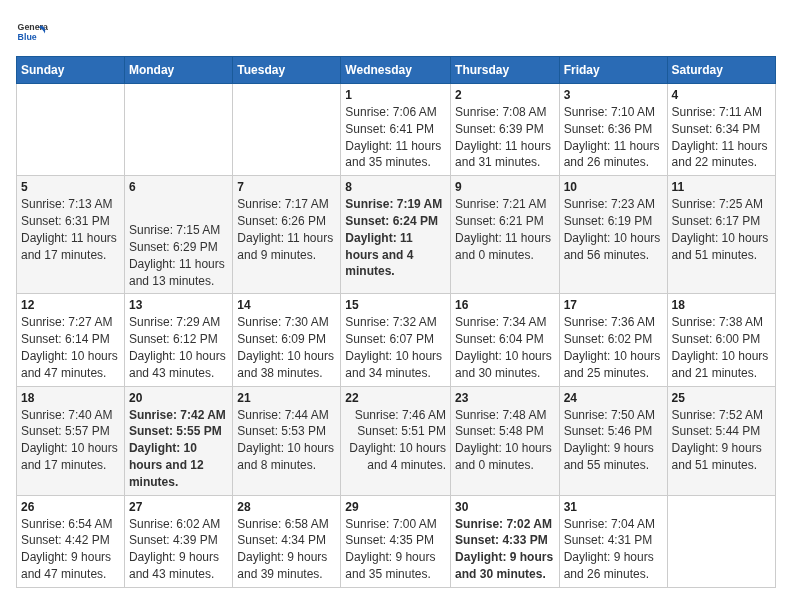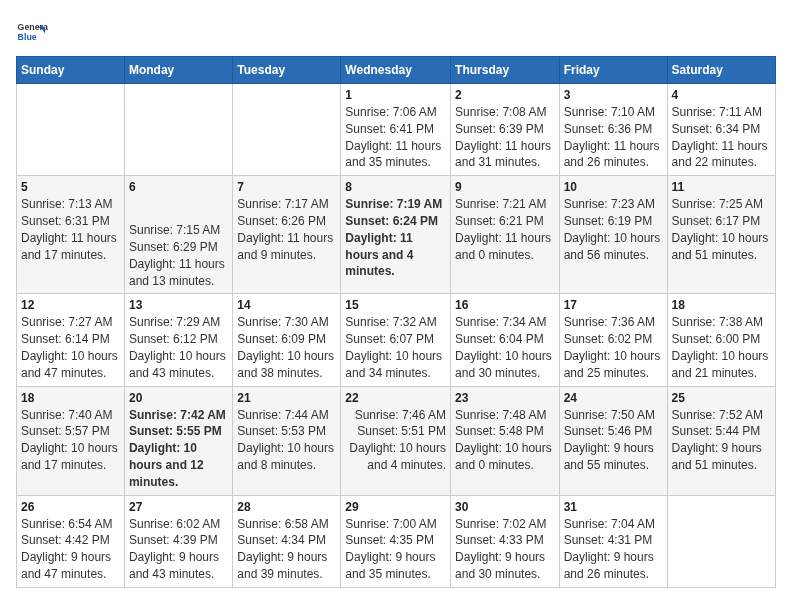--- a/index.html
+++ b/index.html
@@ -289,21 +289,21 @@
 Daylight: 9 hours and 39 minutes.</div>
         </td>
         <td>
           <div class="day-number">29</div>
           <div class="day-info" style="white-space: pre-line;">Sunrise: 7:00 AM
 Sunset: 4:35 PM
 Daylight: 9 hours and 35 minutes.</div>
         </td>
         <td>
           <div class="day-number">30</div>
-          <div class="day-info" style="white-space: pre-line;">Sunrise: 7:02 AM
+          <div class="day-info" style="white-space: pre-line; font-weight: bold;">Sunrise: 7:02 AM
 Sunset: 4:33 PM
 Daylight: 9 hours and 30 minutes.</div>
         </td>
         <td>
           <div class="day-number">31</div>
           <div class="day-info" style="white-space: pre-line;">Sunrise: 7:04 AM
 Sunset: 4:31 PM
 Daylight: 9 hours and 26 minutes.</div>
         </td>
         <td class="empty-cell"></td>

